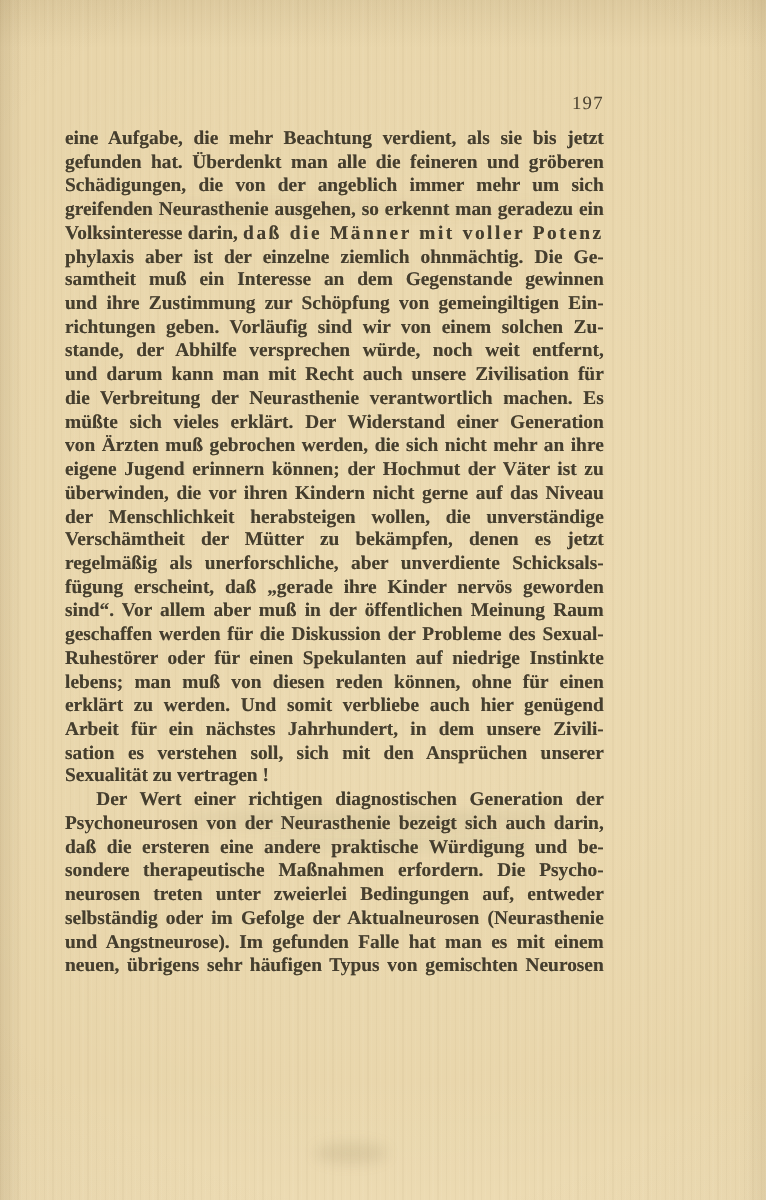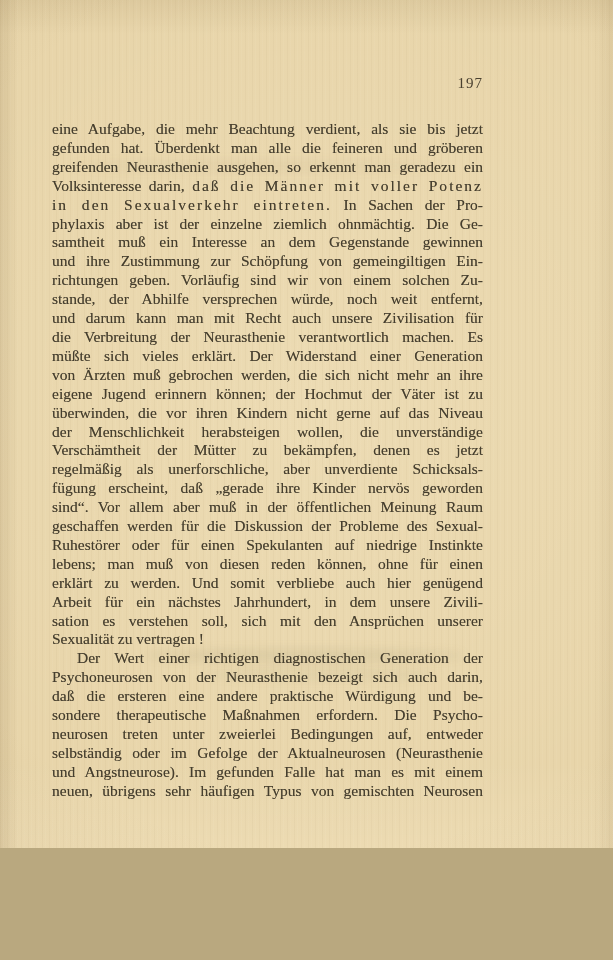--- a/index.html
+++ b/index.html
@@ -6,21 +6,21 @@
     margin: 0;
     padding: 0;
     width: 613px;
     height: 960px;
     overflow: hidden;
     background: #b9a87f;
   }
   .page {
     position: relative;
     width: 613px;
-    height: 848px;
+    height: 960px;
     background-color: #e8d5aa;
     background-image:
       repeating-linear-gradient(90deg,
         rgba(125,100,58,0.045) 0px, rgba(125,100,58,0.045) 1px,
         rgba(0,0,0,0) 1px, rgba(0,0,0,0) 3px,
         rgba(255,249,230,0.05) 3px, rgba(255,249,230,0.05) 4px,
         rgba(0,0,0,0) 4px, rgba(0,0,0,0) 7px),
       radial-gradient(ellipse 130% 95% at 52% 48%,
         rgba(255,247,222,0.18) 0%, rgba(0,0,0,0) 55%,
         rgba(128,100,55,0.14) 100%),
@@ -39,27 +39,28 @@
     width: 431px;
     text-align: right;
     font-family: "Liberation Serif", serif;
     font-size: 15px;
     letter-spacing: 1px;
     color: #4a4130;
   }
   .textblock {
     position: absolute;
     left: 52px;
-    top: 120px;
+    top: 102px;
     width: 431px;
     font-family: "Liberation Serif", serif;
     font-size: 15.5px;
     line-height: 18.9px;
     color: #453e2e;
     text-shadow: 0 0 0.5px rgba(69,62,46,0.55);
+    font-weight: bold;
   }
   .line {
     text-align: justify;
     text-align-last: justify;
     text-justify: inter-word;
   }
   .line.end {
     text-align-last: left;
   }
   .line.indent {
@@ -87,23 +88,23 @@
   <div class="smudge s4"></div>
   <div class="smudge s1"></div>
   <div class="smudge s2"></div>
   <div class="smudge s3"></div>
 
   <div class="pagenum">197</div>
 
   <div class="textblock">
       <div class="line"><span>eine Aufgabe, die mehr Beachtung verdient, als sie bis jetzt</span></div>
       <div class="line"><span>gefunden hat. Überdenkt man alle die feineren und gröberen</span></div>
+      <div class="line"><span>Schädigungen, die von der angeblich immer mehr um sich</span></div>
       <div class="line"><span>greifenden Neurasthenie ausgehen, so erkennt man geradezu ein</span></div>
       <div class="line"><span>Volksinteresse darin, </span><span class="sp">daß die Männer mit voller Potenz</span></div>
-      <div class="line"><span class="sp">in den Sexualverkehr eintreten.</span><span> In Sachen der Pro-</span></div>
       <div class="line"><span>phylaxis aber ist der einzelne ziemlich ohnmächtig. Die Ge-</span></div>
       <div class="line"><span>samtheit muß ein Interesse an dem Gegenstande gewinnen</span></div>
       <div class="line"><span>und ihre Zustimmung zur Schöpfung von gemeingiltigen Ein-</span></div>
       <div class="line"><span>richtungen geben. Vorläufig sind wir von einem solchen Zu-</span></div>
       <div class="line"><span>stande, der Abhilfe versprechen würde, noch weit entfernt,</span></div>
       <div class="line"><span>und darum kann man mit Recht auch unsere Zivilisation für</span></div>
       <div class="line"><span>die Verbreitung der Neurasthenie verantwortlich machen. Es</span></div>
       <div class="line"><span>müßte sich vieles erklärt. Der Widerstand einer Generation</span></div>
       <div class="line"><span>von Ärzten muß gebrochen werden, die sich nicht mehr an ihre</span></div>
       <div class="line"><span>eigene Jugend erinnern können; der Hochmut der Väter ist zu</span></div>

